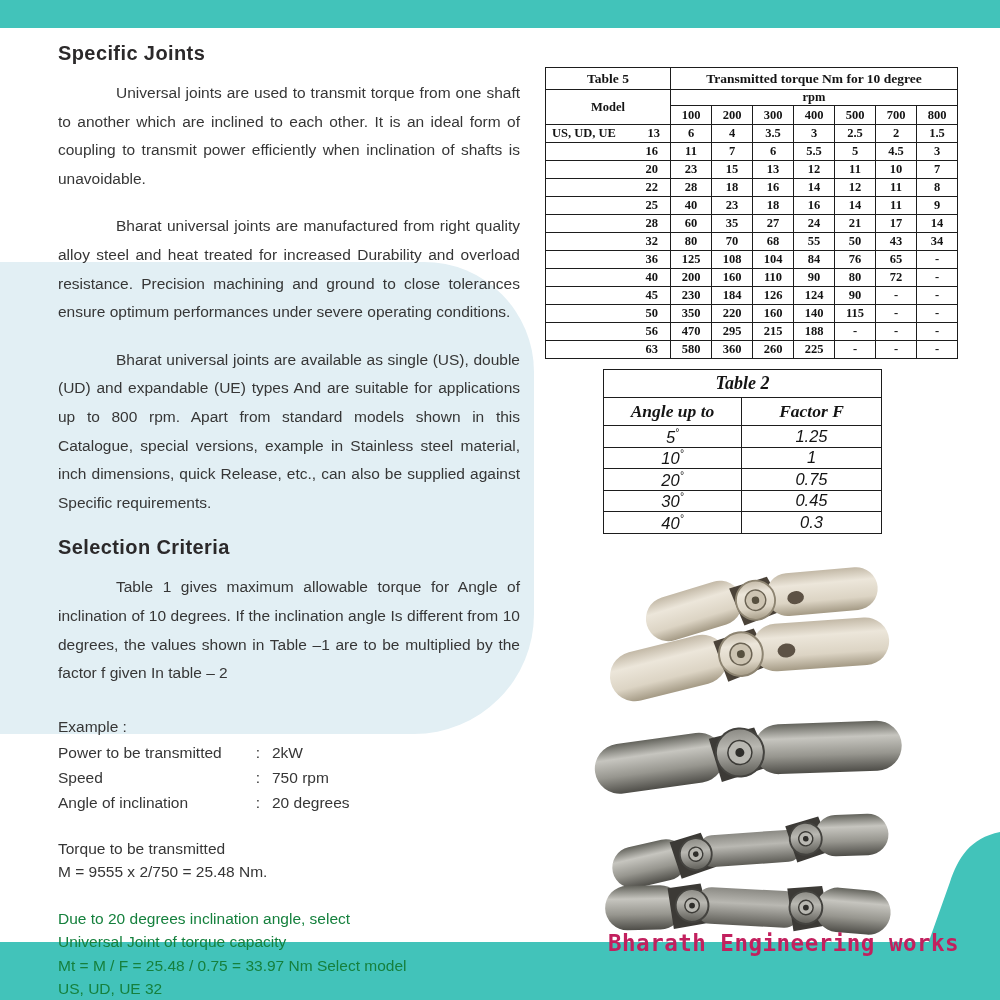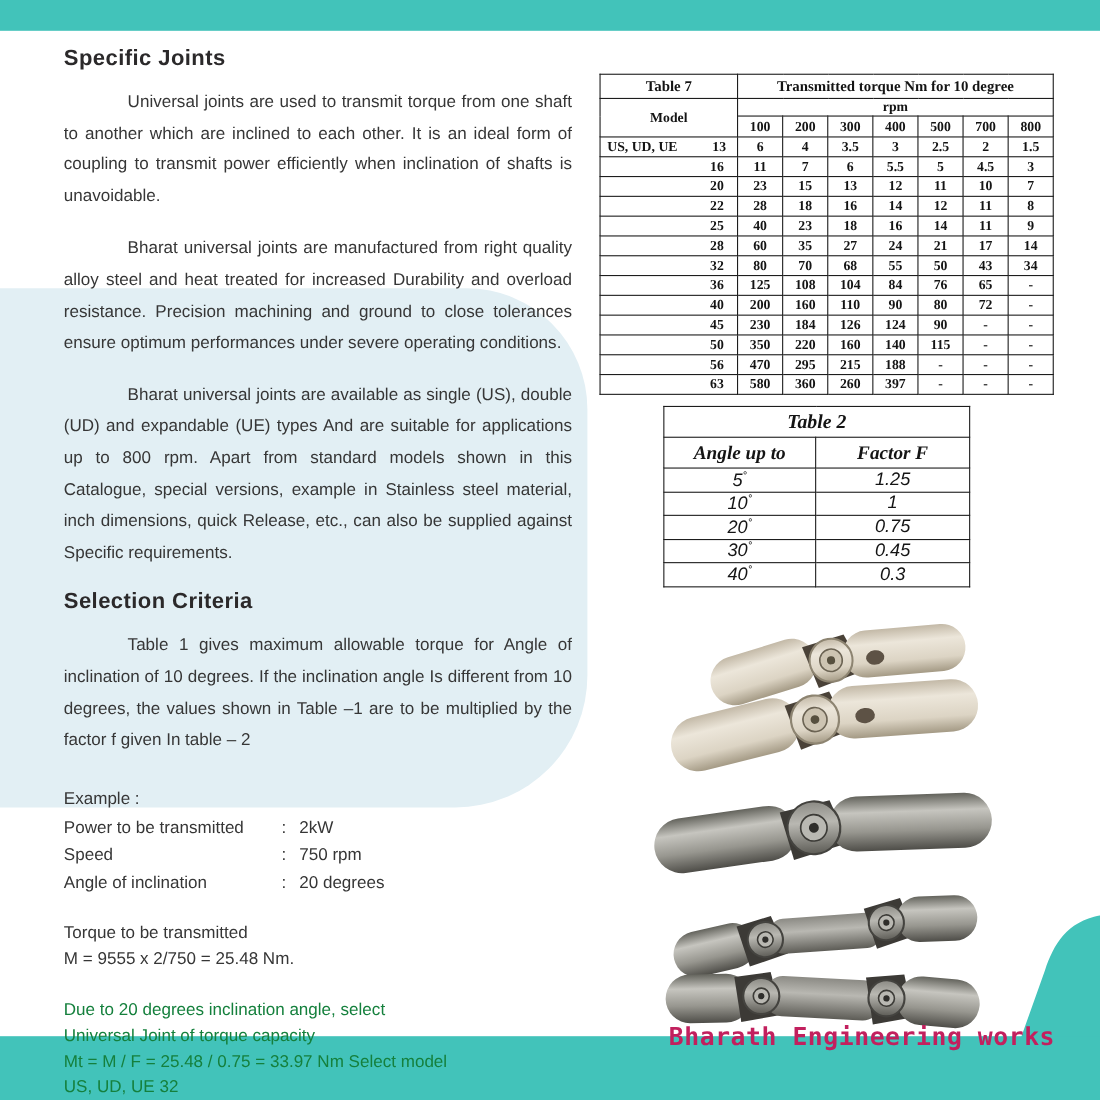--- a/index.html
+++ b/index.html
@@ -141,21 +141,21 @@
         <div>Due to 20 degrees inclination angle, select</div>
         <div>Universal Joint of torque capacity</div>
         <div>Mt = M / F = 25.48 / 0.75 = 33.97 Nm Select model</div>
         <div>US, UD, UE 32</div>
       </div>
   </div>
 
   <table class="t1">
     <tbody>
         <tr class="r-title">
-      <td class="w-model">Table 7</td>
+      <td class="w-model">Table 5</td>
       <td colspan="7">Transmitted torque Nm for 10 degree</td>
     </tr>
     <tr class="r-rpm">
       <td rowspan="2" class="w-model">Model</td>
       <td colspan="7">rpm</td>
     </tr>
     <tr class="r-cols" id="t1-rpm-row">
           <td class="num">100</td>
           <td class="num">200</td>
           <td class="num">300</td>
@@ -289,21 +289,21 @@
           <td class="num">188</td>
           <td class="num">-</td>
           <td class="num">-</td>
           <td class="num">-</td>
         </tr>
         <tr class="r-data">
           <td class="w-model model-cell">63</td>
           <td class="num">580</td>
           <td class="num">360</td>
           <td class="num">260</td>
-          <td class="num">397</td>
+          <td class="num">225</td>
           <td class="num">-</td>
           <td class="num">-</td>
           <td class="num">-</td>
         </tr>
       </tbody>
   </table>
 
   <table class="t2">
     <tbody>
         <tr class="r-title">

